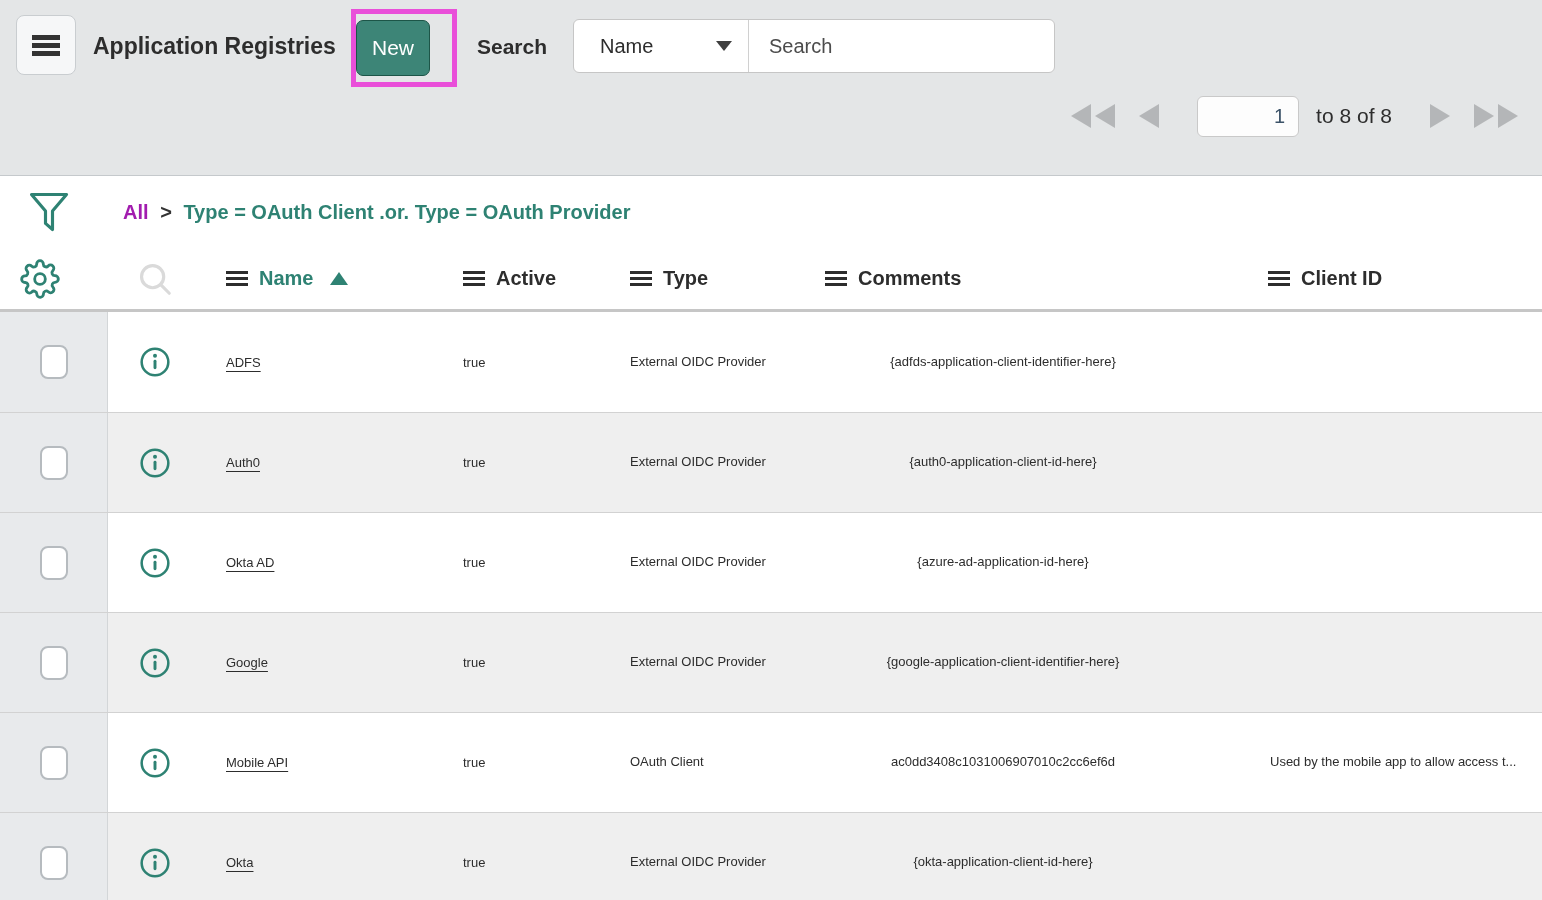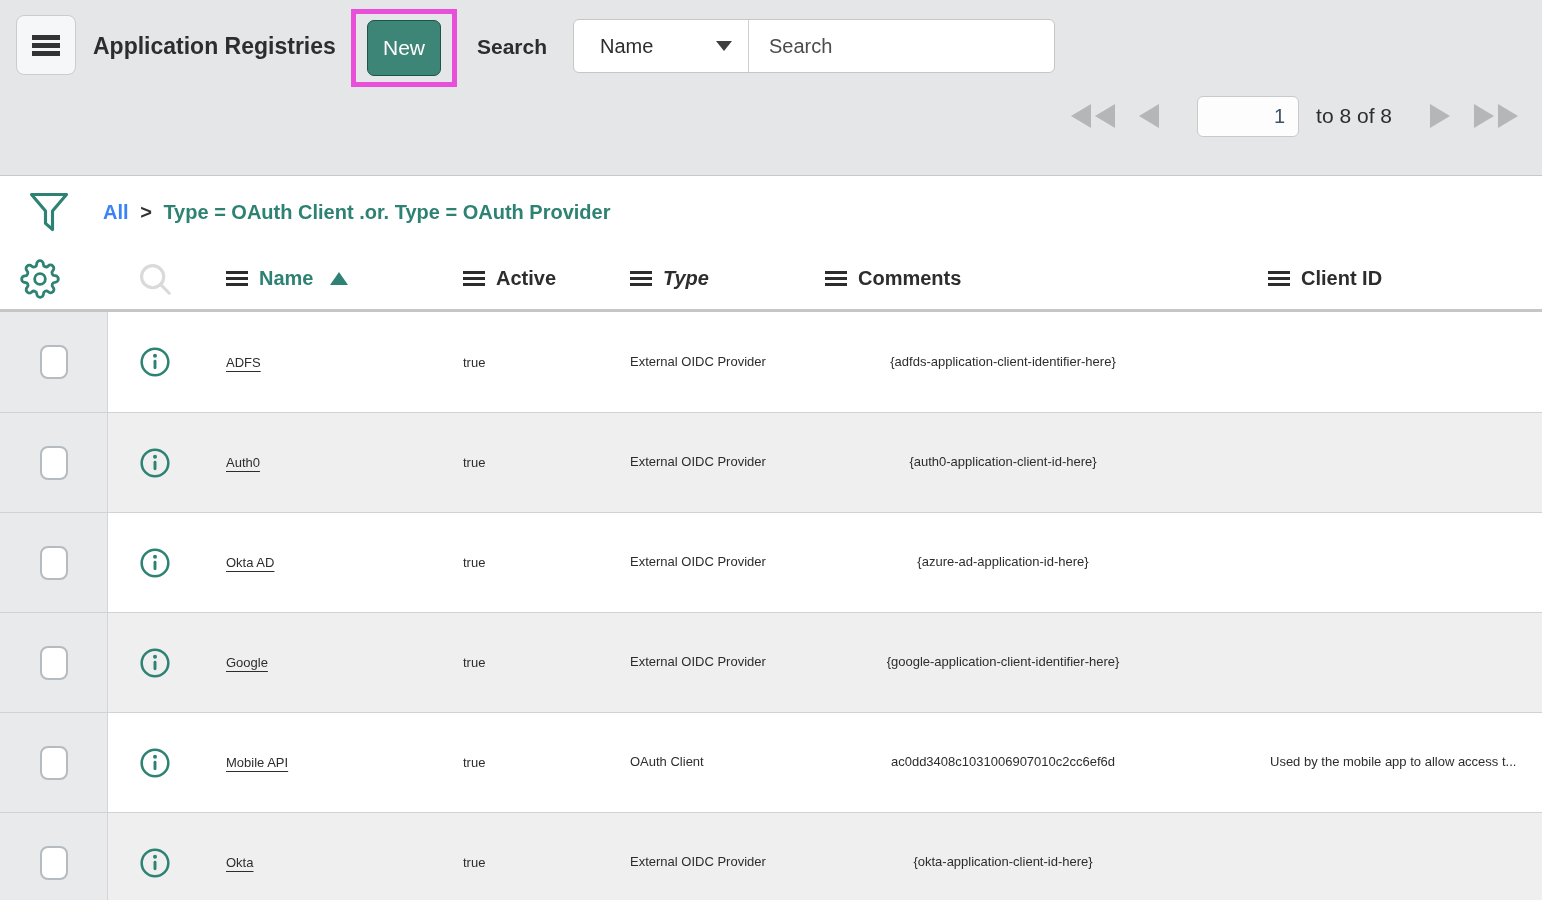--- a/index.html
+++ b/index.html
@@ -9,21 +9,21 @@
 
   
   .toolbar { position:relative; height:176px; background:#e4e6e7; border-bottom:1px solid #c5c9cc; }
   .menu-btn { position:absolute; left:16px; top:15px; width:60px; height:60px;
     background:#f6f7f8; border:1px solid #c9cdd0; border-radius:8px;
     display:flex; align-items:center; justify-content:center; cursor:pointer; }
   .bars-lg { width:28px; height:21px;
     background:linear-gradient(#333 0 5px,transparent 5px 8px,#333 8px 13px,transparent 13px 16px,#333 16px 21px); }
   .page-title { position:absolute; left:93px; top:33px; font-size:23px; font-weight:700; color:#2d2d2d; }
   .highlight-box { position:absolute; left:351px; top:9px; width:106px; height:78px;
-    border:5px solid #e94fd9; display:flex; align-items:center; justify-content:center; }
+    border:5px solid #e94fd9; display:flex; align-items:center; justify-content:flex-start; }
   .new-btn { width:74px; height:56px; background:#3d8577; border:1px solid #1d5548; border-radius:7px;
     color:#fff; font-size:21px; font-family:inherit; cursor:pointer; }
   .search-label { position:absolute; left:477px; top:35px; font-size:21px; font-weight:700; }
   .search-control { position:absolute; left:573px; top:19px; width:482px; height:54px;
     background:#fff; border:1px solid #c6c6c6; border-radius:6px; display:flex; overflow:hidden; }
   .search-col-select { width:182px; border-right:1px solid #d0d0d0; display:flex; align-items:center;
     padding:0 16px 0 26px; font-size:20px; cursor:pointer; }
   .search-col-select .lbl { flex:1; }
   .caret-down { width:0; height:0; border-left:8px solid transparent; border-right:8px solid transparent;
     border-top:10px solid #3f3f3f; }
@@ -35,33 +35,33 @@
   .pg-btn { background:none; border:none; padding:0; cursor:pointer; display:flex; align-items:center; }
   .pg-gap-sm { margin-left:16px; } .pg-gap-lg { margin-left:36px; }
   .page-input { width:102px; height:41px; margin-left:36px; border:1px solid #c9c9c9; border-radius:6px;
     background:#fdfdfd; text-align:right; padding-right:13px; font-size:20px; font-family:inherit; color:#3c5368; }
   .pg-range { margin-left:17px; font-size:21px; color:#2d2d2d; white-space:nowrap; }
 
   
   .filter-row { height:72px; background:#fff; display:flex; align-items:center; }
   .funnel-btn { background:none; border:none; margin-left:28px; cursor:pointer; display:flex; }
   .breadcrumb { margin-left:33px; font-size:20px; font-weight:600; }
-  .crumb-root { color:#3b82f6; cursor:pointer; }
+  .crumb-root { color:#a21caf; cursor:pointer;margin-left:20px; }
   .crumb-sep { color:#333; margin:0 6px; }
   .crumb-cond { color:#2e8273; cursor:pointer; }
 
   
   .grid { display:grid; grid-template-columns:108px 94px 243px 177px 193px 445px 1fr; align-items:center; }
   .header-row { height:64px; background:#fff; border-bottom:3px solid #c6c6c6; }
   .hdr-cell { display:flex; align-items:center; gap:11px; font-size:20px; font-weight:700; cursor:pointer; }
   .bars-sm { width:22px; height:15px; flex:0 0 auto;
     background:linear-gradient(#2d2d2d 0 3.4px,transparent 3.4px 5.8px,#2d2d2d 5.8px 9.2px,transparent 9.2px 11.6px,#2d2d2d 11.6px 15px); }
   .hdr-name { padding-left:24px; color:#2e8273; }
   .hdr-active { padding-left:18px; }
-  .hdr-type { padding-left:8px;font-style:italic; }
+  .hdr-type { padding-left:8px; }
   .hdr-client { padding-left:8px; }
   .hdr-comments { padding-left:10px; }
   .sort-asc { width:0; height:0; border-left:9px solid transparent; border-right:9px solid transparent;
     border-bottom:13px solid #2e8273; margin-left:6px; }
   .gear-cell { display:flex; justify-content:flex-start; padding-left:20px; }
   .colsearch-cell { display:flex; justify-content:center; }
   .icon-btn { background:none; border:none; padding:0; cursor:pointer; display:flex; }
 
   
   .row { height:100px; background:#fff; font-size:13px; }

